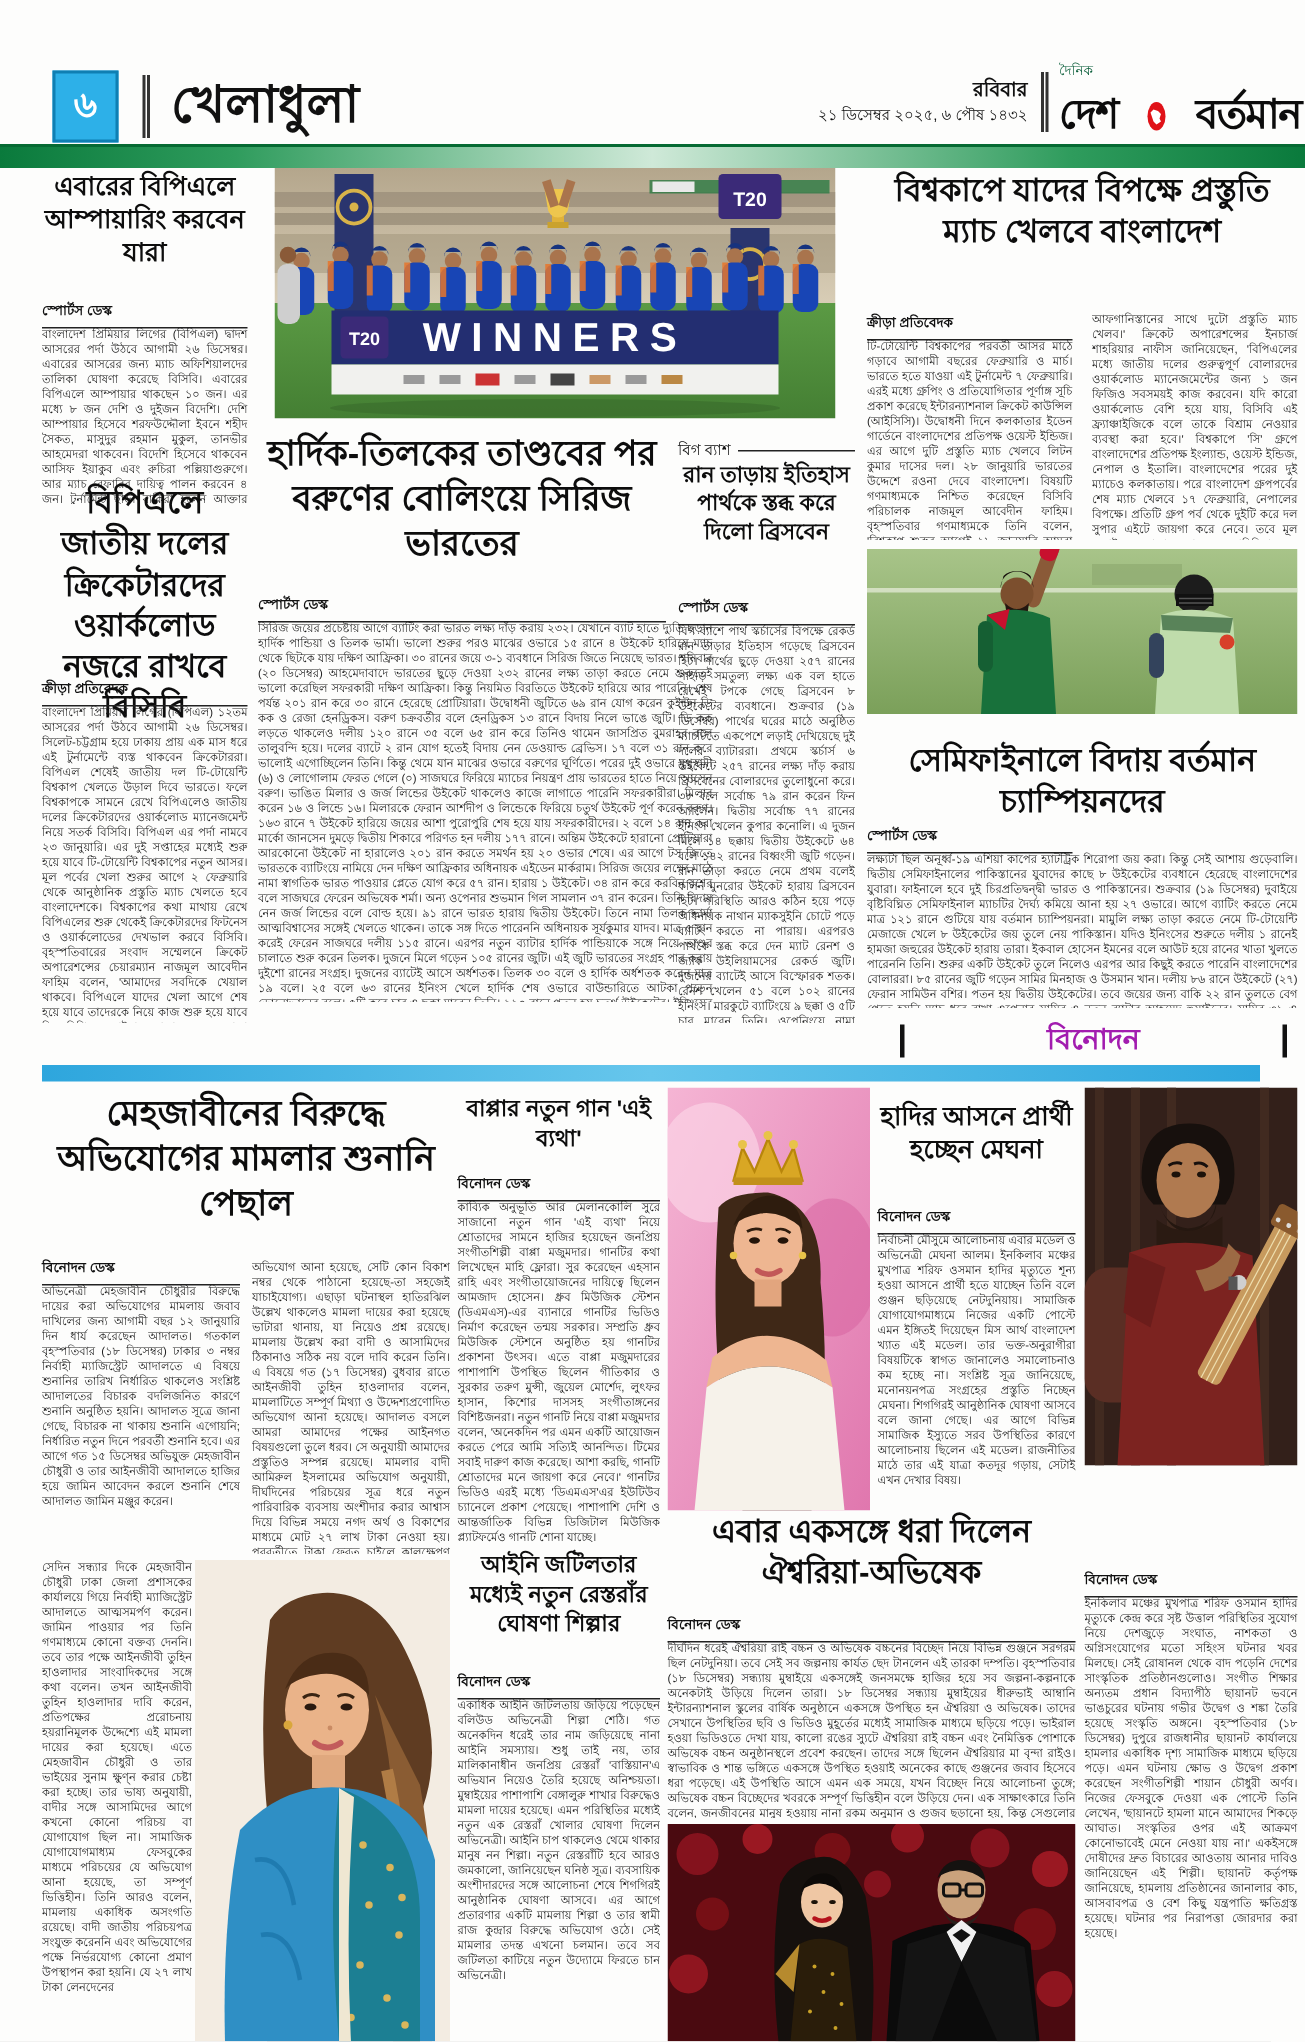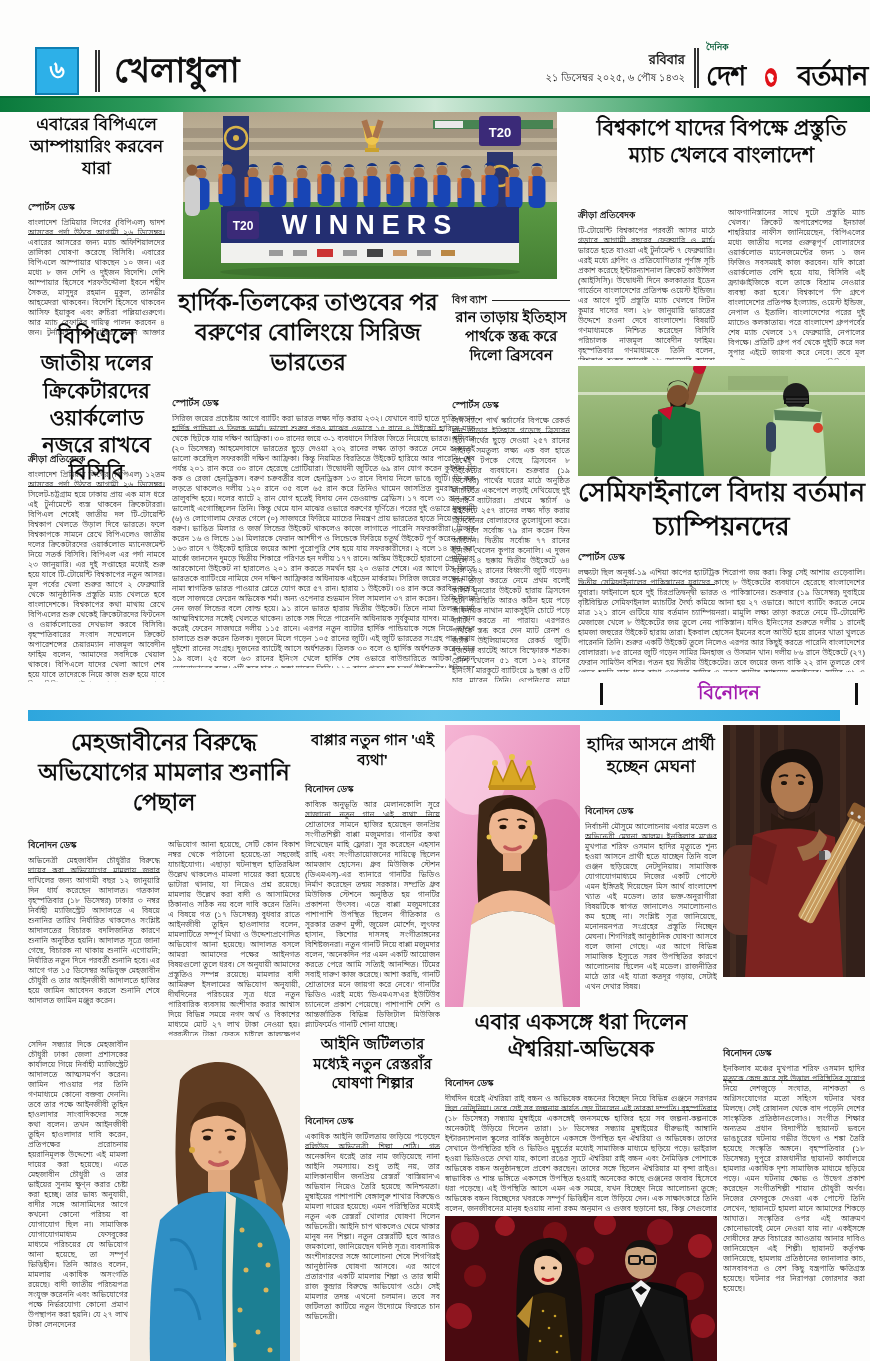--- a/index.html
+++ b/index.html
@@ -1,36 +1,36 @@
 <!DOCTYPE html>
 <html><head>
 <meta charset="utf-8">
 <style>
   html,body{margin:0;padding:0;background:#e9e9e9;}
   #page{position:relative;width:870px;height:1361px;background:#fdfdfc;margin:0 auto;
         font-family:"Liberation Sans","DejaVu Sans",sans-serif;color:#111;overflow:hidden;}
   .abs{position:absolute;}
   .hl{font-weight:700;text-align:center;line-height:1.3;color:#0d0d0d;letter-spacing:0;}
-  .byline{font-size:9px;font-weight:700;border-bottom:1.5px solid #222;padding-bottom:19px;color:#111;}
+  .byline{font-size:9px;font-weight:700;border-bottom:1.5px solid #222;padding-bottom:3px;color:#111;}
   .body-txt{font-size:7.6px;line-height:1.32;text-align:justify;color:#1c1c1c;overflow:hidden;}
   .pagenum{background:#2db0e8;border:2px solid #0f7fb3;color:#fff;font-weight:700;font-size:24px;
            display:flex;align-items:center;justify-content:center;}
   .secttl{font-size:34px;font-weight:700;border-left:5px double #333;padding-left:14px;line-height:1.1;}
   .greenbar{background:linear-gradient(90deg,#0a7a3c 0%,#2f9c5d 18%,#cfe9d8 50%,#2f9c5d 82%,#0a7a3c 100%);
             border-top:2px solid #066a33;}
   .cyanbar{background:linear-gradient(90deg,#2ea6dd,#66c6ec 50%,#2ea6dd);}
   .datebox{text-align:right;font-size:10px;line-height:1.5;}
   .datebox .day{font-weight:700;font-size:13px;}
   .mast-name{font-weight:700;font-size:27px;letter-spacing:-1px;display:flex;align-items:center;gap:20px;color:#0c0c0c;}
-  .mast-daily{font-size:9px;font-weight:700;color:#0b5e3a;}
+  .mast-daily{font-size:9px;font-weight:400;color:#0b5e3a;}
   .mast-tag{display:flex;align-items:center;gap:4px;margin-top:1px;}
   .mast-tag .rule{flex:1;border-top:1px solid #222;}
   .mast-tag .tag{font-size:7px;color:#222;}
   .redcircle{width:19px;height:19px;border-radius:50%;background:#e01218;display:inline-flex;align-items:center;justify-content:center;}
-  .kicker{font-size:10px;font-weight:700;display:flex;align-items:center;gap:5px;}
+  .kicker{font-size:10px;font-weight:400;display:flex;align-items:center;gap:5px;}
   .kicker .rule{flex:1;border-top:1.5px solid #222;}
   .binodon{display:flex;align-items:center;justify-content:space-between;}
   .binodon .bar{width:3px;height:22px;background:#111;}
   .binodon .lbl{color:#a21caf;font-size:19px;font-weight:700;}
   .frag{font-size:7.6px;line-height:1.35;text-align:right;color:#1c1c1c;overflow:hidden;}
   svg{display:block;}
 </style>
 </head>
 <body>
 
@@ -199,21 +199,21 @@
         <line x1="208" y1="33" x2="230" y2="33" stroke="#555" stroke-width="1"></line>
         <line x1="208" y1="36" x2="230" y2="36" stroke="#555" stroke-width="1"></line>
         <path d="M196 44 Q218 36 244 46 L248 110 L192 110 Z" fill="#bfdcab"></path>
         <path d="M196 44 L244 46 L242 56 L197 54 Z" fill="#2e5d36" opacity="0.7"></path>
         <circle cx="240" cy="62" r="5" fill="#d8402a"></circle>
         <rect x="188" y="56" width="10" height="30" rx="5" fill="#33435c"></rect>
       </g>
     </svg>
   </div>
 
-  <div class="abs hl" style="left:578px;top:476px;width:287px;height:62px;font-size:26px;">সেমিফাইনালে বিদায় বর্তমান চ্যাম্পিয়নদের</div>
+  <div class="abs hl" style="left:578px;top:494px;width:287px;height:62px;font-size:21px;">সেমিফাইনালে বিদায় বর্তমান চ্যাম্পিয়নদের</div>
   <div class="abs byline" style="left:578px;top:550px;width:137px;">স্পোর্টস ডেস্ক</div>
   <div class="abs body-txt" style="left:578px;top:568px;width:287px;height:104px;">লক্ষ্যটা ছিল অনূর্ধ্ব-১৯ এশিয়া কাপের হ্যাটট্রিক শিরোপা জয় করা। কিন্তু সেই আশায় গুড়েবালি। দ্বিতীয় সেমিফাইনালের পাকিস্তানের যুবাদের কাছে ৮ উইকেটের ব্যবধানে হেরেছে বাংলাদেশের যুবারা। ফাইনালে হবে দুই চিরপ্রতিদ্বন্দ্বী ভারত ও পাকিস্তানের। শুক্রবার (১৯ ডিসেম্বর) দুবাইয়ে বৃষ্টিবিঘ্নিত সেমিফাইনাল ম্যাচটির দৈর্ঘ্য কমিয়ে আনা হয় ২৭ ওভারে। আগে ব্যাটিং করতে নেমে মাত্র ১২১ রানে গুটিয়ে যায় বর্তমান চ্যাম্পিয়নরা। মামুলি লক্ষ্য তাড়া করতে নেমে টি-টোয়েন্টি মেজাজে খেলে ৮ উইকেটের জয় তুলে নেয় পাকিস্তান। যদিও ইনিংসের শুরুতে দলীয় ১ রানেই হামজা জহুরের উইকেট হারায় তারা। ইকবাল হোসেন ইমনের বলে আউট হয়ে রানের খাতা খুলতে পারেননি তিনি। শুরুর একটি উইকেট তুলে নিলেও এরপর আর কিছুই করতে পারেনি বাংলাদেশের বোলাররা। ৮৫ রানের জুটি গড়েন সামির মিনহাজ ও উসমান খান। দলীয় ৮৬ রানে উইকেটে (২৭) ফেরান সামিউন বশির। পতন হয় দ্বিতীয় উইকেটের। তবে জয়ের জন্য বাকি ২২ রান তুলতে বেগ পেতে হয়নি ম্যাচ ধরে রাখা ওপেনার সামির ও নতুন ব্যাটার আহমেদ হুসাইনের। সামির ৩৯ ও আহমেদ অপরাজিত ছিলেন ১১ রানে। ৬৩ বল হাতে রেখে জয়ের বন্দরে পৌঁছে দলকে ফাইনালে তোলেন এ দুজন। উল্লেখ্য, প্রথম সেমিফাইনালে শ্রীলঙ্কা অনূর্ধ্ব-১৯ দলকেও ৮ উইকেটের ব্যবধানে হারিয়েছে ভারত অনূর্ধ্ব-১৯ দল। আগামী ২১ ডিসেম্বর দুবাইয়ের আইসিসি একাডেমি মাঠে ফাইনালে মুখোমুখি হবে দুই চিরপ্রতিদ্বন্দ্বী ভারত-পাকিস্তান।</div>
 
   <div class="abs binodon" style="left:600px;top:682px;width:258px;height:24px;">
     <span class="bar"></span>
     <span class="lbl">বিনোদন</span>
     <span class="bar"></span>
   </div>
   <div class="abs cyanbar" style="left:28px;top:710px;width:812px;height:11px;"></div>
 

